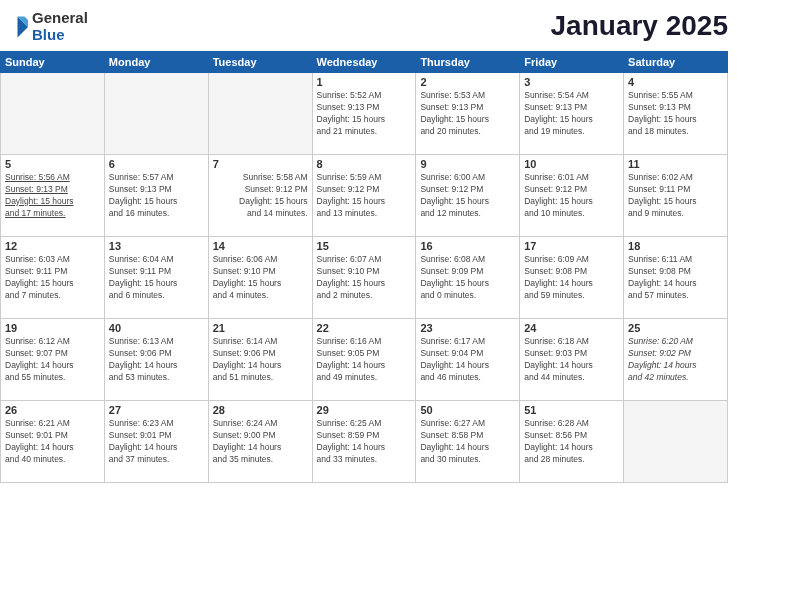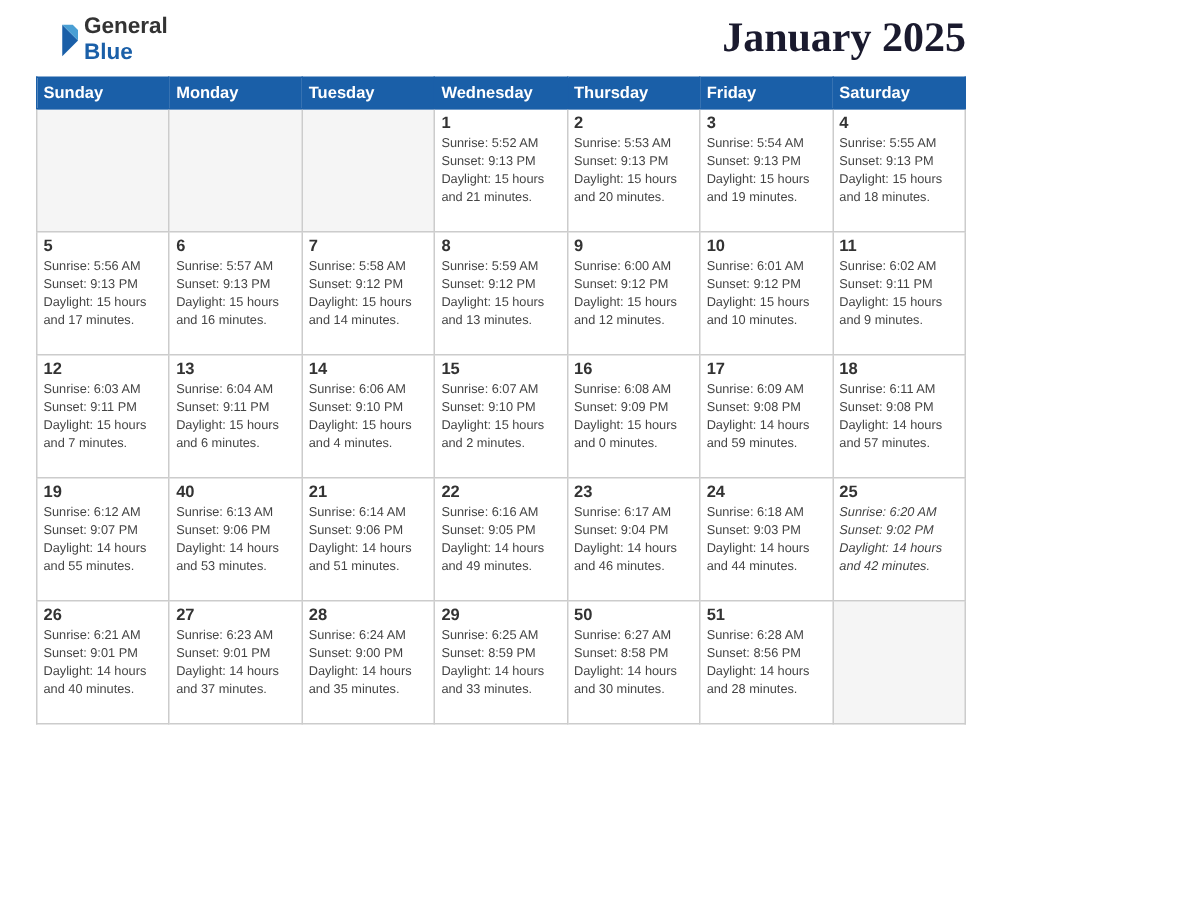--- a/index.html
+++ b/index.html
@@ -4,24 +4,24 @@
   <style>
     * { margin: 0; padding: 0; box-sizing: border-box; }
     body {
       font-family: Arial, sans-serif;
       background: #fff;
       width: 792px;
       height: 612px;
       overflow: hidden;
     }
     .page {
-      width: 668px;
+      width: 728px;
       height: 612px;
       background: #fff;
-      padding: 10px 24px;
+      padding: 10px 0;
     }
     .header {
       display: flex;
       justify-content: space-between;
       align-items: flex-start;
       margin-bottom: 8px;
     }
     .logo {
       display: flex;
       align-items: center;
@@ -46,21 +46,20 @@
       width: 28px;
       height: 28px;
     }
     .title-block {
       text-align: right;
     }
     .cal-title {
       font-size: 28px;
       font-weight: bold;
       color: #1a1a2e;
-      font-family: Liberation Serif, serif;
     }
     .cal-subtitle {
       font-size: 13px;
       color: #333;
     }
     table {
       width: 100%;
       border-collapse: collapse;
       table-layout: fixed;
     }
@@ -160,35 +159,35 @@
             <span class="day-num">4</span>
             <div class="day-info" style="white-space: pre-line;">Sunrise: 5:55 AM
 Sunset: 9:13 PM
 Daylight: 15 hours
 and 18 minutes.</div>
           </td>
         </tr>
         <tr>
           <td>
             <span class="day-num">5</span>
-            <div class="day-info" style="white-space: pre-line;">Sunrise: 5:56 AM
+            <div class="day-info" style="white-space: pre-line; text-decoration: underline;">Sunrise: 5:56 AM
 Sunset: 9:13 PM
 Daylight: 15 hours
 and 17 minutes.</div>
           </td>
           <td>
             <span class="day-num">6</span>
             <div class="day-info" style="white-space: pre-line;">Sunrise: 5:57 AM
 Sunset: 9:13 PM
 Daylight: 15 hours
 and 16 minutes.</div>
           </td>
           <td>
             <span class="day-num">7</span>
-            <div class="day-info" style="white-space: pre-line;">Sunrise: 5:58 AM
+            <div class="day-info" style="white-space: pre-line; text-align: right;">Sunrise: 5:58 AM
 Sunset: 9:12 PM
 Daylight: 15 hours
 and 14 minutes.</div>
           </td>
           <td>
             <span class="day-num">8</span>
             <div class="day-info" style="white-space: pre-line;">Sunrise: 5:59 AM
 Sunset: 9:12 PM
 Daylight: 15 hours
 and 13 minutes.</div>

